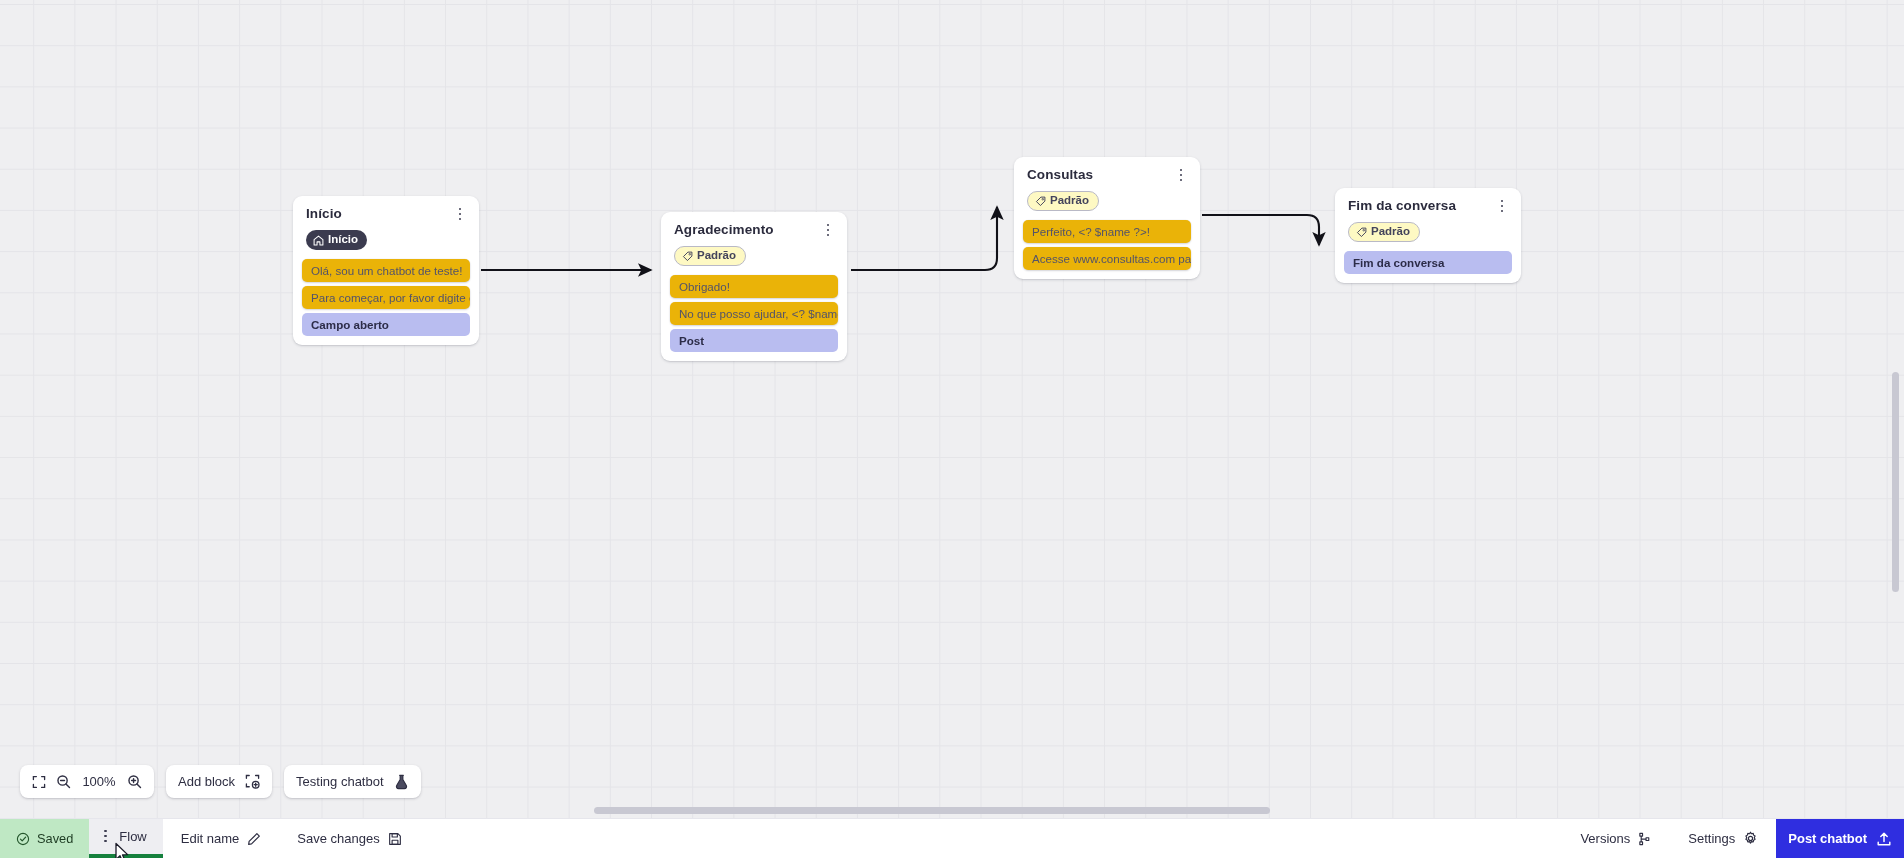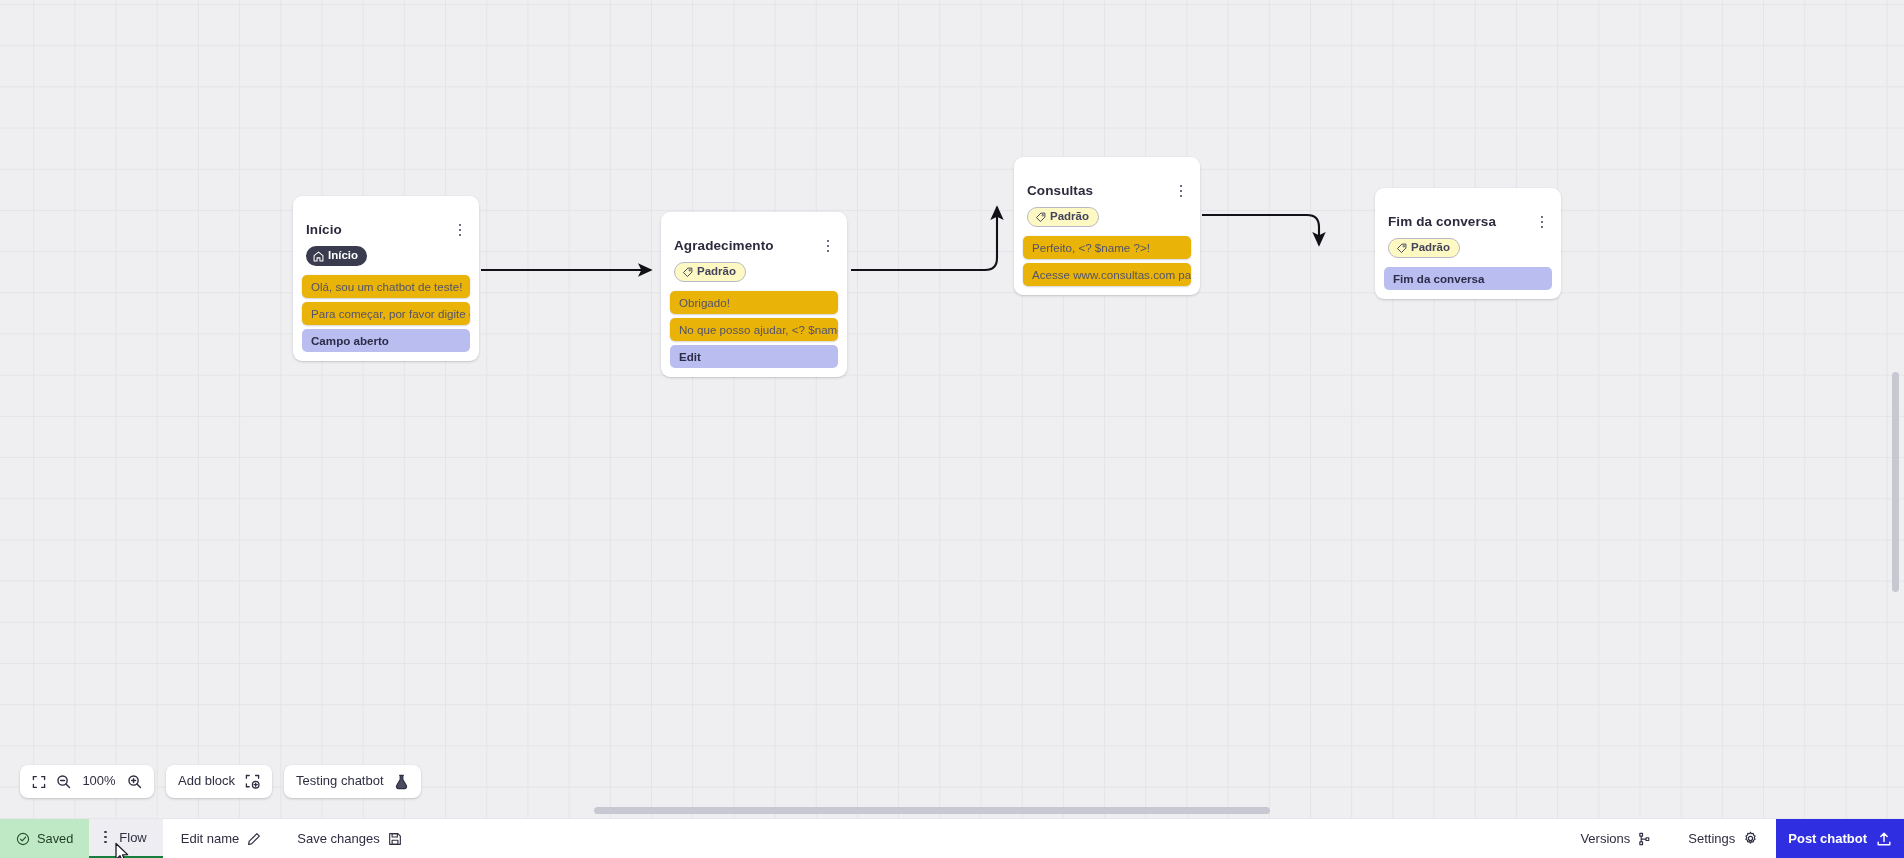--- a/index.html
+++ b/index.html
@@ -24,21 +24,21 @@
     overflow: hidden;
   }
   #edges { position: absolute; left: 0; top: 0; width: 1904px; height: 818px; pointer-events: none; }
 
   
   .node {
     position: absolute;
     background: #ffffff;
     border-radius: 9px;
     box-shadow: 0 1px 3px rgba(16,18,40,.14), 0 1px 1px rgba(16,18,40,.06);
-    padding: 25px 9px 9px 9px;
+    padding: 9px 9px 9px 9px;
     width: 186px;
   }
   .node-head {
     display: flex; align-items: flex-start; justify-content: space-between;
     padding: 1px 2px 0 4px;
   }
   .node-title {
     font-size: 13.5px; font-weight: 700; color: #2b2b3d;
     letter-spacing: .1px; line-height: 16px;
   }
@@ -74,25 +74,25 @@
     background: #b9bdf0; color: #2c2c48; font-weight: 700;
     box-shadow: none;
   }
 
   
   #canvas-toolbar {
     position: absolute; left: 20px; bottom: 20px;
     display: flex; align-items: center; gap: 12px;
   }
   .tool-pill {
-    display: flex; 
+    display: flex; align-items: center;
     height: 33px; background: #ffffff;
     border-radius: 8px;
     box-shadow: 0 1px 3px rgba(16,18,40,.16), 0 1px 1px rgba(16,18,40,.05);
-    padding: 8px 12px; gap: 10px;
+    padding: 0 12px; gap: 10px;
     font-size: 13px; color: #2e2e42; font-weight: 400;
     cursor: pointer; white-space: nowrap;
   }
   .tool-pill .zoom-val { font-size: 13px; color: #2e2e42; min-width: 36px; text-align: center; }
   .ico { display: flex; align-items: center; justify-content: center; }
 
   
   #hscroll-track {
     position: absolute; left: 0; bottom: 2px; width: 1904px; height: 12px;
   }
@@ -119,21 +119,21 @@
   #saved-chip {
     display: flex; align-items: center; gap: 7px;
     background: #bfe8c4; color: #1d3b22;
     padding: 0 16px 0 16px; font-size: 12.8px; font-weight: 400;
   }
   .bb-tab {
     display: flex; align-items: center; gap: 6px;
     padding: 0 16px 0 8px;
     cursor: pointer; position: relative;
   }
-  .bb-tab.active { background: #eeeef2; border-bottom: 2px solid #15803d; }
+  .bb-tab.active { background: #eeeef2; border-bottom: 4px solid #15803d; }
   .bb-tab .label { font-size: 13px; color: #2e2e42; font-weight: 400; }
   .bb-item {
     display: flex; align-items: center; gap: 8px;
     padding: 0 18px; cursor: pointer; white-space: nowrap;
   }
   .spacer { flex: 1 1 auto; }
   #post-btn {
     display: flex; align-items: center; gap: 9px;
     background: #2f2ee0; color: #ffffff;
     padding: 0 12px; font-size: 13px; font-weight: 700;
@@ -199,21 +199,21 @@
           <svg width="11" height="11" viewBox="0 0 16 16">
             <path d="M8.6 1.6H14.4V7.4L7.9 13.9 2.1 8.1z" fill="none" stroke="#44445c" stroke-width="1.4" stroke-linejoin="round"></path>
             <circle cx="11.3" cy="4.7" r="1.15" fill="none" stroke="#44445c" stroke-width="1.2"></circle>
           </svg>
           <span>Padrão</span>
         </span>
       </div>
       <div class="blocks">
         <div class="block">Obrigado!</div>
         <div class="block">No que posso ajudar, &lt;? $name ...</div>
-        <div class="block accent">Edit</div>
+        <div class="block accent">Post</div>
       </div>
     </div>
 
     <div class="node" id="node-consultas" style="left:1014px; top:157px;">
       <div class="node-head">
         <div class="node-title">Consultas</div>
         <div class="kebab">
             <i></i>
             <i></i>
             <i></i>
@@ -227,21 +227,21 @@
           </svg>
           <span>Padrão</span>
         </span>
       </div>
       <div class="blocks">
         <div class="block">Perfeito, &lt;? $name ?&gt;!</div>
         <div class="block">Acesse www.consultas.com par...</div>
       </div>
     </div>
 
-    <div class="node" id="node-fim" style="left:1335px; top:188px;margin-left:40px;">
+    <div class="node" id="node-fim" style="left:1335px; top:188px;">
       <div class="node-head">
         <div class="node-title">Fim da conversa</div>
         <div class="kebab">
             <i></i>
             <i></i>
             <i></i>
           </div>
       </div>
       <div class="badge-row">
         <span class="badge default">

